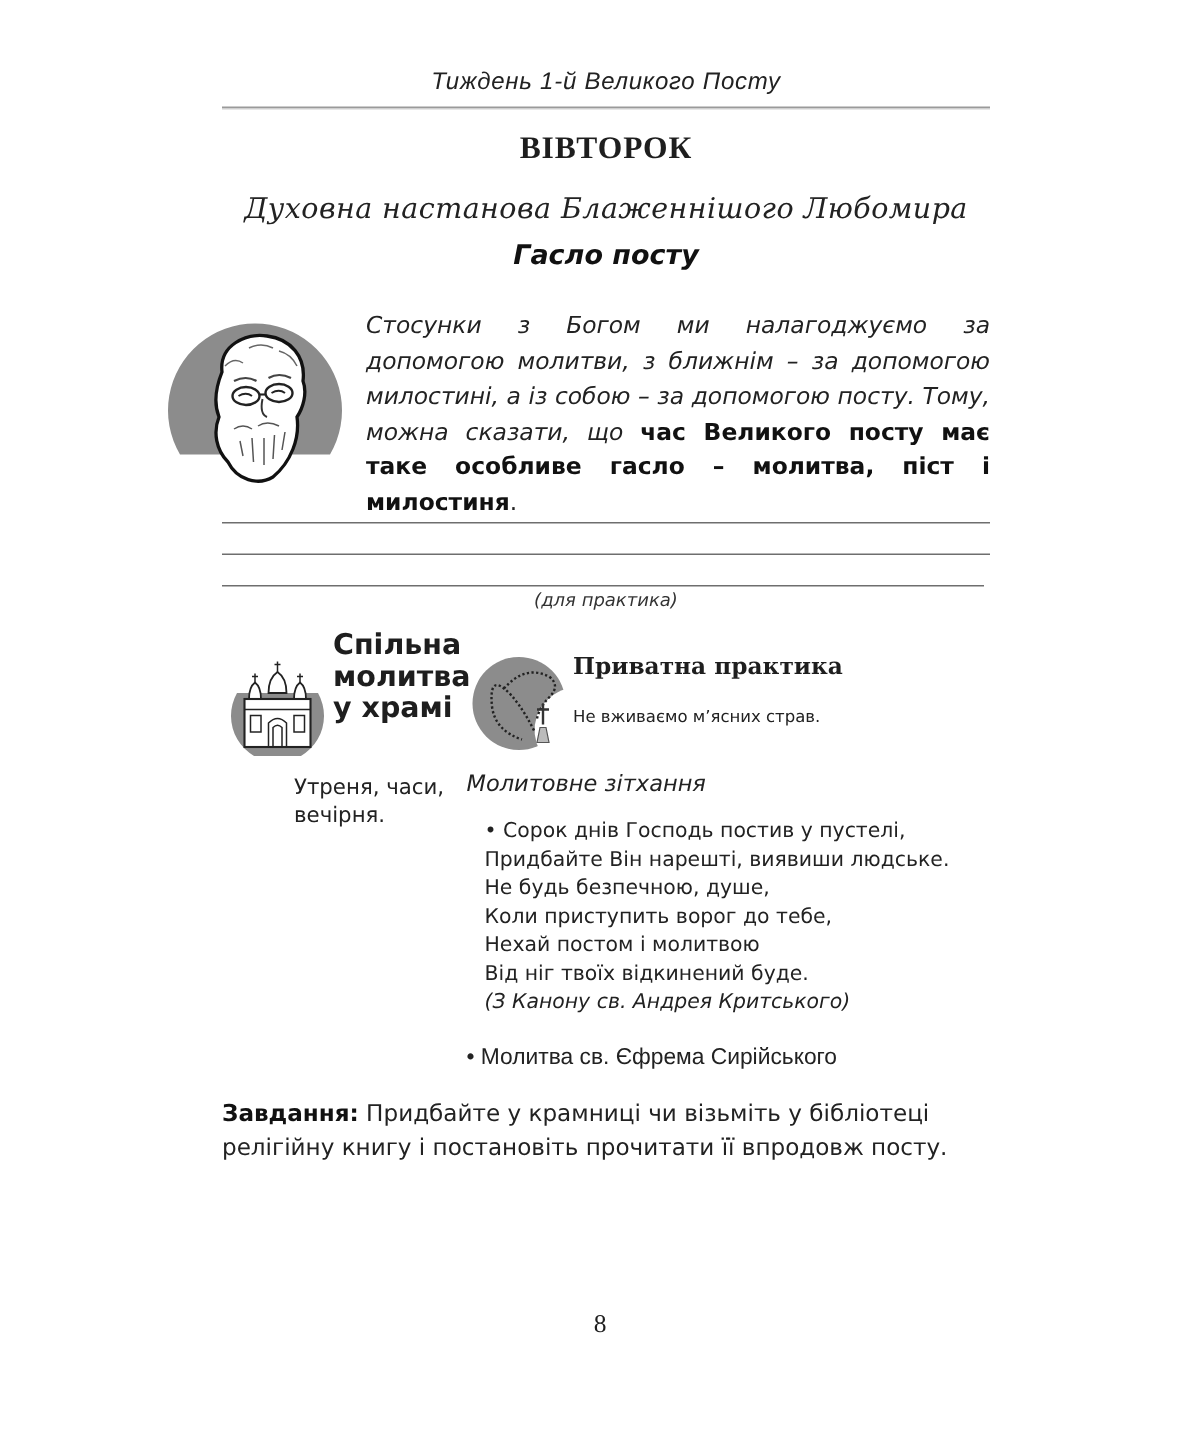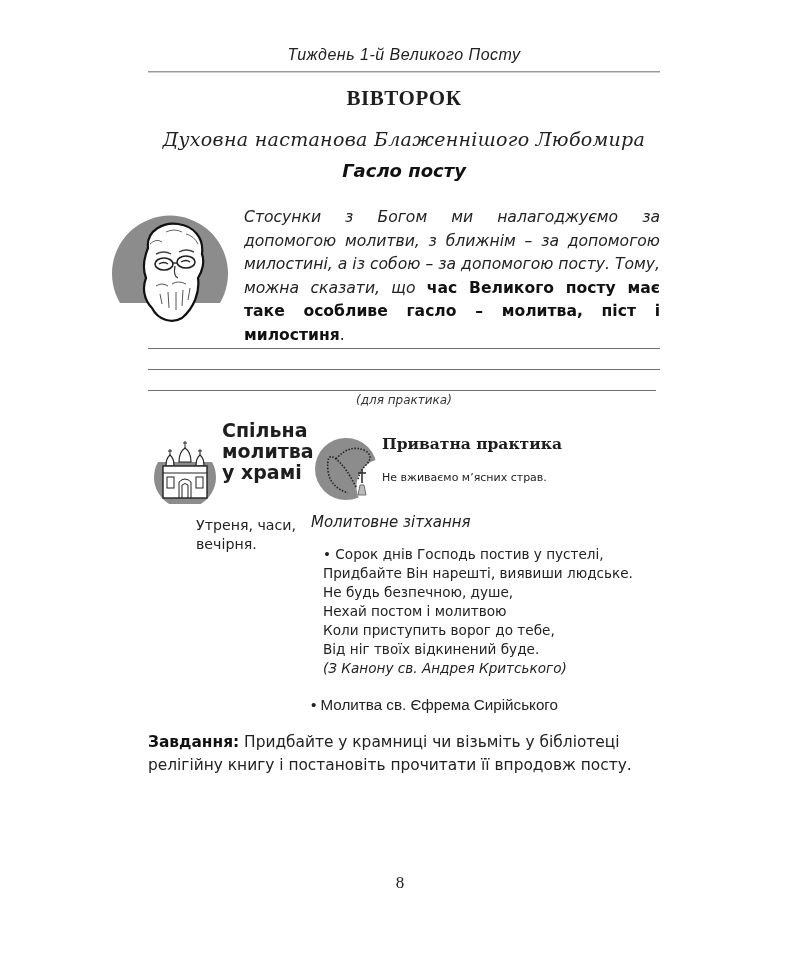--- a/index.html
+++ b/index.html
@@ -143,22 +143,22 @@
   </svg>
 </div>
 <div class="abs private-title">Приватна практика</div>
 <div class="abs private-text">Не вживаємо м’ясних страв.</div>
 
 <div class="abs sigh-title">Молитовне зітхання</div>
 <div class="abs hymn">
   <div>• Сорок днів Господь постив у пустелі,</div>
   <div>Придбайте Він нарешті, виявиши людське.</div>
   <div>Не будь безпечною, душе,</div>
+  <div>Коли приступить ворог до тебе,</div>
   <div>Нехай постом і молитвою</div>
-  <div>Коли приступить ворог до тебе,</div>
   <div>Від ніг твоїх відкинений буде.</div>
   <div class="src">(З Канону св. Андрея Критського)</div>
 </div>
 <div class="abs ephrem">• Молитва св. Єфрема Сирійського</div>
 
 <div class="abs task">
   <b>Завдання:</b><span> Придбайте у крамниці чи візьміть у бібліотеці релігійну книгу і постановіть прочитати її впродовж посту.</span>
 </div>
 
 <div class="abs page-number">8</div>

